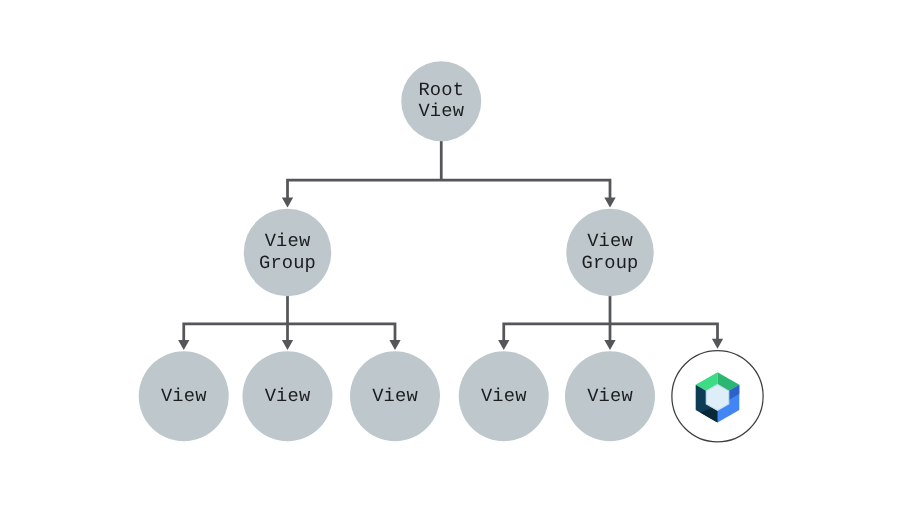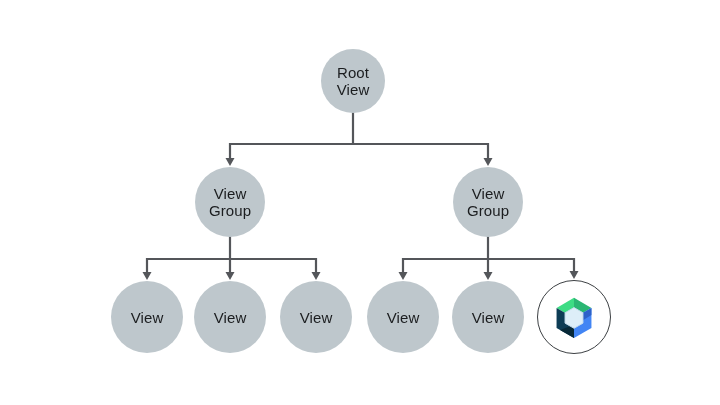--- a/index.html
+++ b/index.html
@@ -32,21 +32,21 @@
     box-sizing:border-box;
   }
   .node.compose{
     background:#ffffff;
     border:1.6px solid #3c4043;
   }
   .compose-svg{
     width:46px;height:46px;
     display:block;
   }
-  .node-line{white-space:nowrap;}
+  .node-line{white-space:nowrap;font-family:Liberation Mono, monospace;}
 </style>
 </head>
 <body style="background: rgb(255, 255, 255);">
 
 <div class="stage" style="color: rgb(27, 29, 31);">
   <svg class="edges" xmlns="http://www.w3.org/2000/svg" width="720" height="405" viewBox="0 0 720 405">
       <path d="M353 113 V144 M230 144 H488 M230 144 V159 M488 144 V159 M230 237 V259 M147 259 H316 M147 259 V273 M230 259 V273 M316 259 V273 M488 237 V259 M403 259 H574 M403 259 V273 M488 259 V273 M574 259 V272" fill="none" stroke="#54565a" stroke-width="2.2" stroke-linecap="square"></path>
       <polygon points="225.5,158 234.5,158 230,166" fill="#54565a"></polygon>
       <polygon points="483.5,158 492.5,158 488,166" fill="#54565a"></polygon>
       <polygon points="142.5,272 151.5,272 147,280" fill="#54565a"></polygon>

